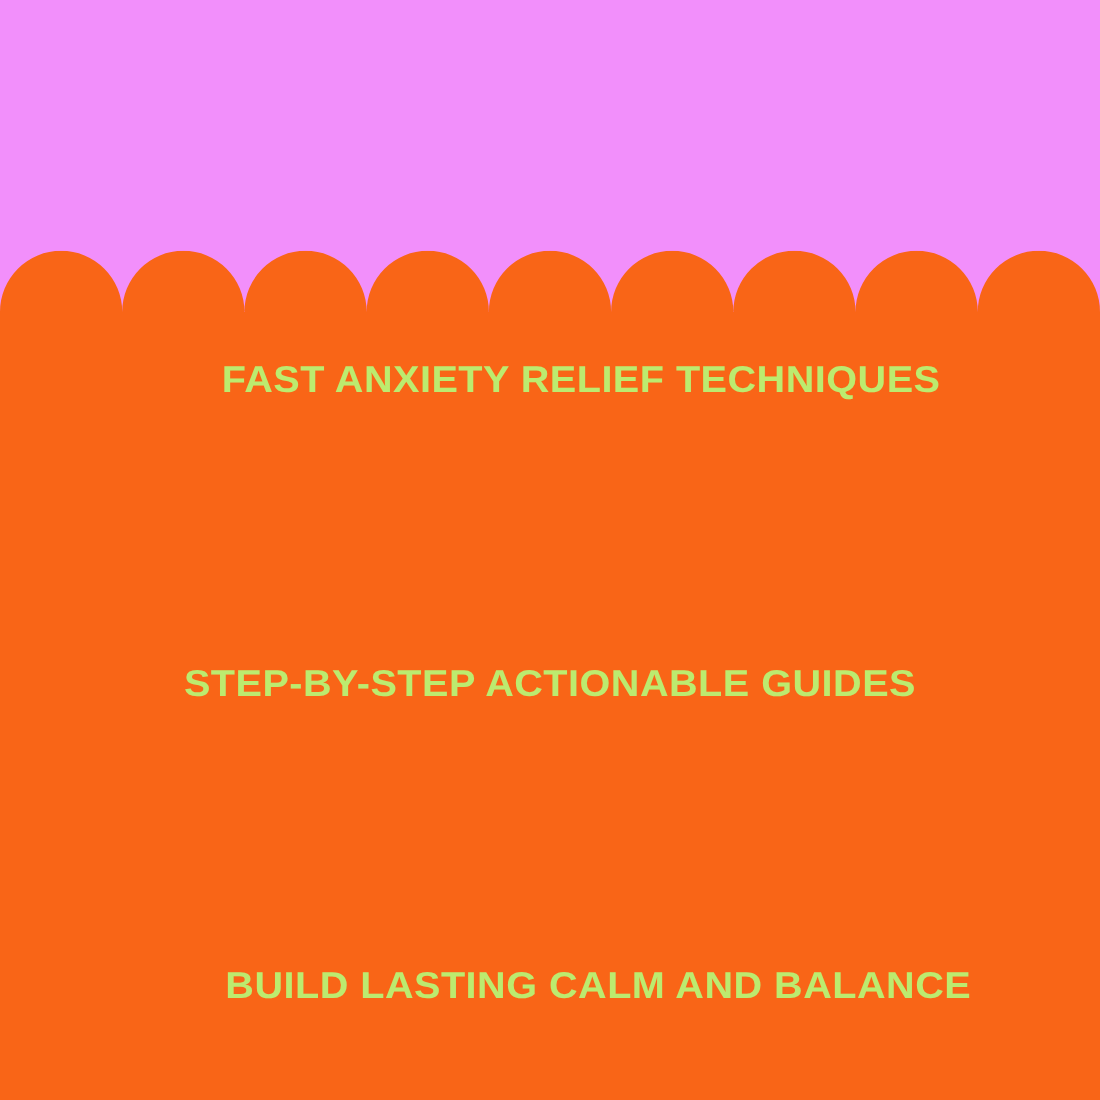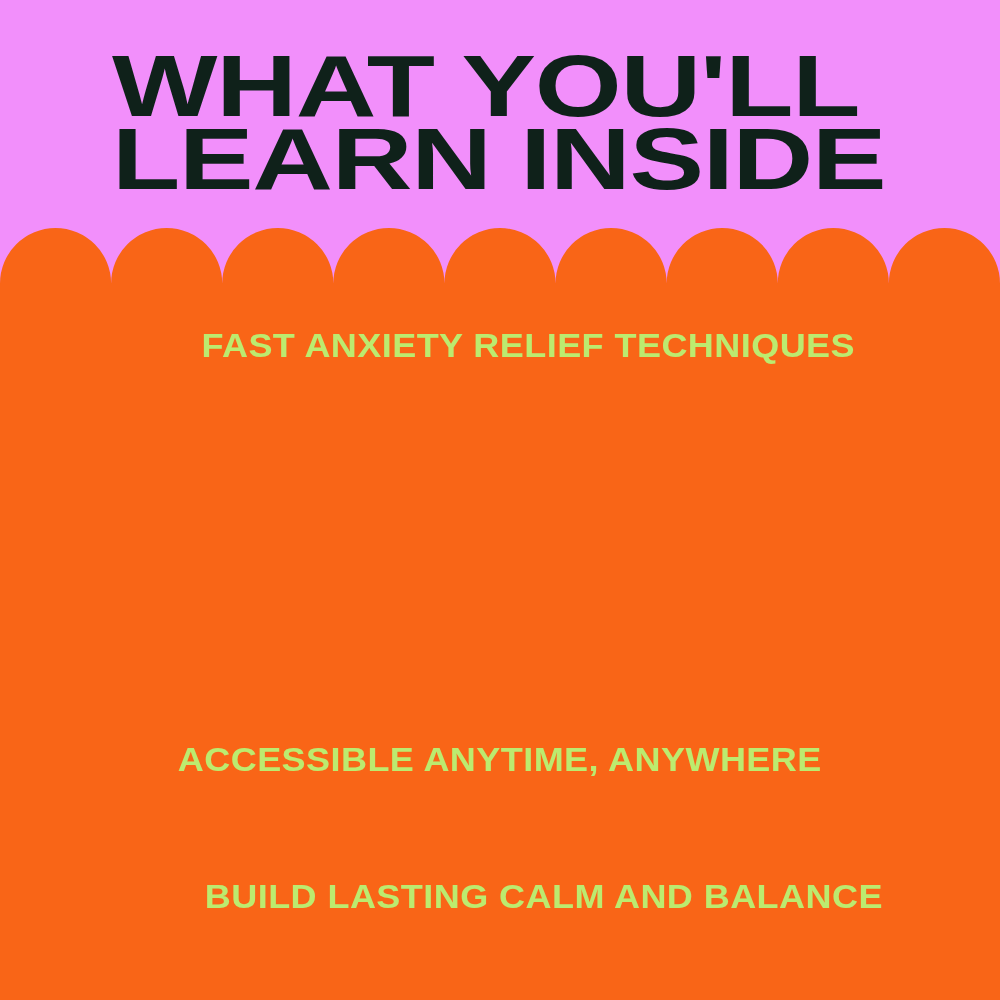--- a/index.html
+++ b/index.html
@@ -123,36 +123,32 @@
   .benefit-3 { top: 514px; }
   .benefit-4 { top: 651px; margin-left: 44px; }
 </style>
 </head>
 <body>
 
 <div id="poster">
 
   <div class="header-band"></div>
 
-  <h1 class="headline">
-    <span class="headline-line headline-line-1">WHAT YOU'LL</span>
-    <span class="headline-line headline-line-2">LEARN INSIDE</span>
-  </h1>
 
   <div class="body-panel">
     <svg class="scallop-svg" viewBox="0 0 1000 772" preserveAspectRatio="none">
       <path id="scallop-path" fill="#F96517" d="M 0 55.55555555555556 A 55.55555555555556 55.55555555555556 0 0 1 111.11111111111111 55.55555555555556 A 55.55555555555556 55.55555555555556 0 0 1 222.22222222222223 55.55555555555556 A 55.55555555555556 55.55555555555556 0 0 1 333.3333333333333 55.55555555555556 A 55.55555555555556 55.55555555555556 0 0 1 444.44444444444446 55.55555555555556 A 55.55555555555556 55.55555555555556 0 0 1 555.5555555555555 55.55555555555556 A 55.55555555555556 55.55555555555556 0 0 1 666.6666666666666 55.55555555555556 A 55.55555555555556 55.55555555555556 0 0 1 777.7777777777778 55.55555555555556 A 55.55555555555556 55.55555555555556 0 0 1 888.8888888888889 55.55555555555556 A 55.55555555555556 55.55555555555556 0 0 1 1000 55.55555555555556 L 1000 772 L 0 772 Z"></path>
     </svg>
   </div>
 
   <ul class="benefits">
     <li class="benefit-item benefit-0">
       <span class="benefit-inner">FAST ANXIETY RELIEF TECHNIQUES</span>
     </li>
-    <li class="benefit-item benefit-3">
-      <span class="benefit-inner">ACCESSIBLE ANYTIME, ANYWHERE</span>
+    <li class="benefit-item benefit-2">
+      <span class="benefit-inner">STEP-BY-STEP ACTIONABLE GUIDES</span>
     </li>
     <li class="benefit-item benefit-4">
       <span class="benefit-inner">BUILD LASTING CALM AND BALANCE</span>
     </li>
   </ul>
 
 </div>
 
 </body></html>

